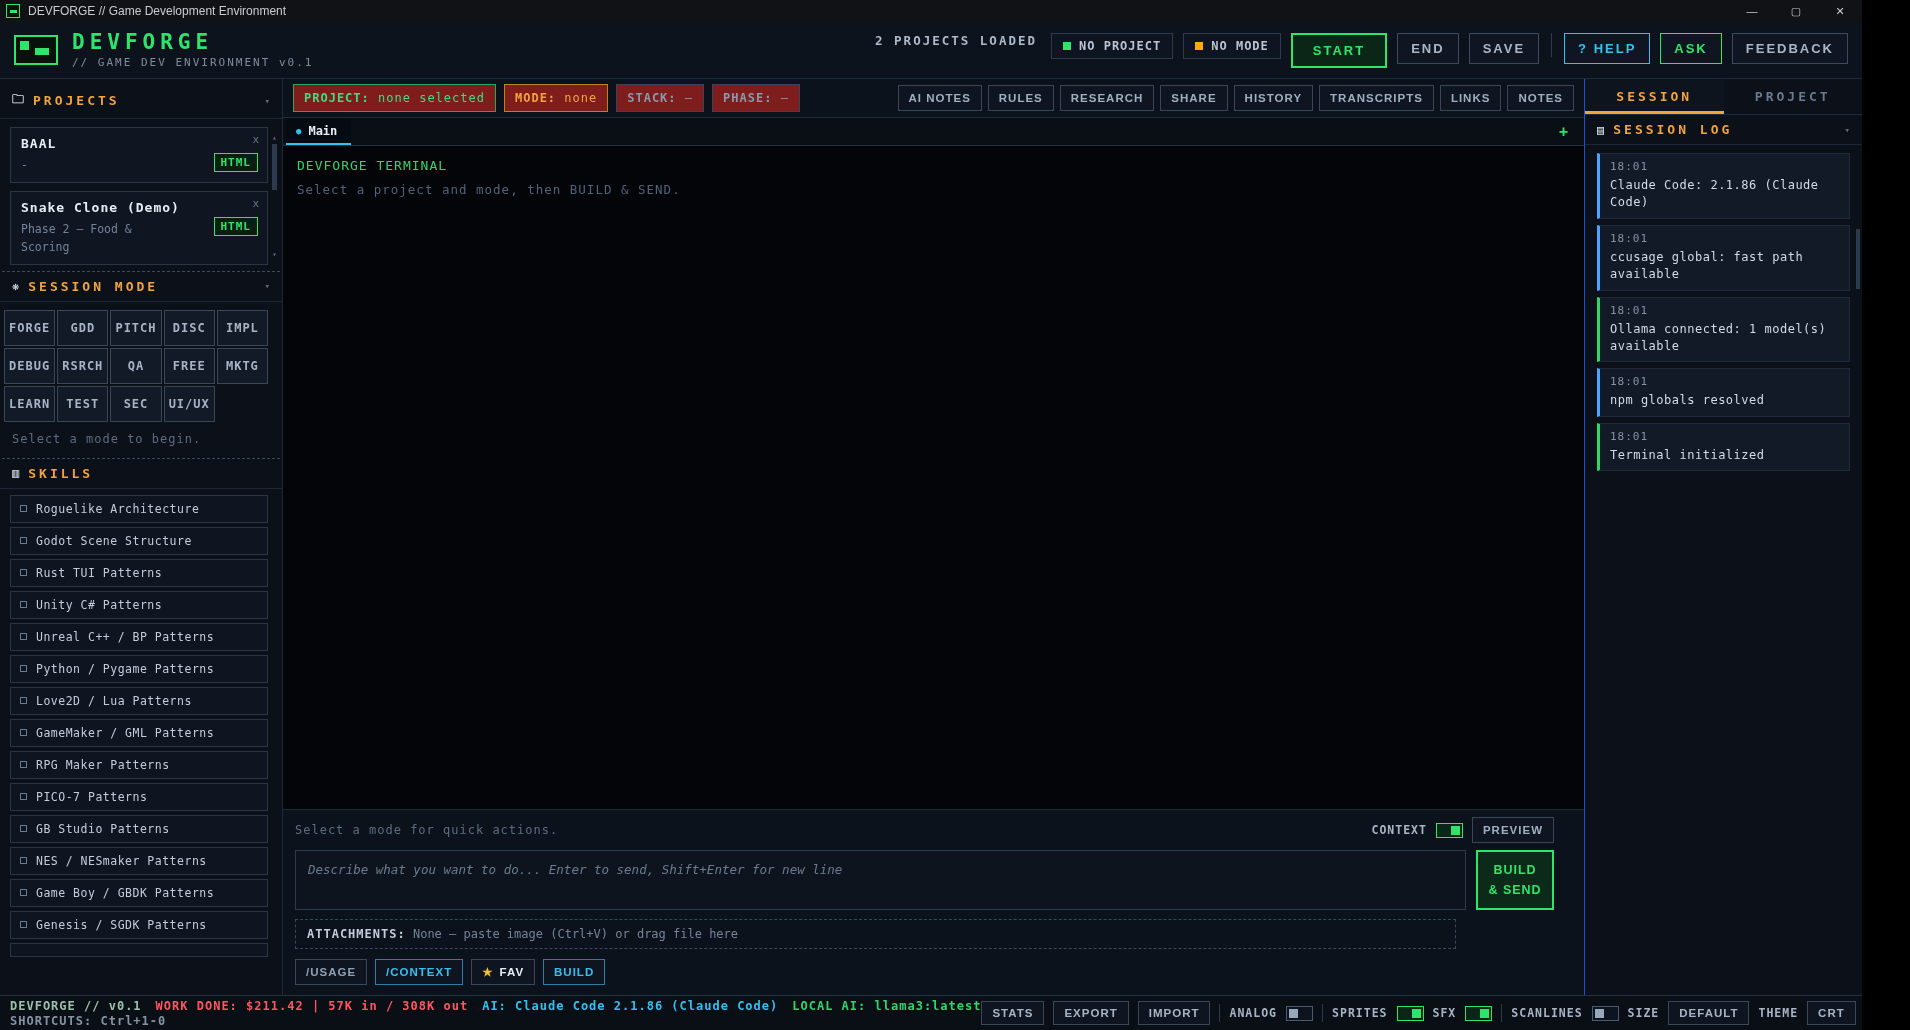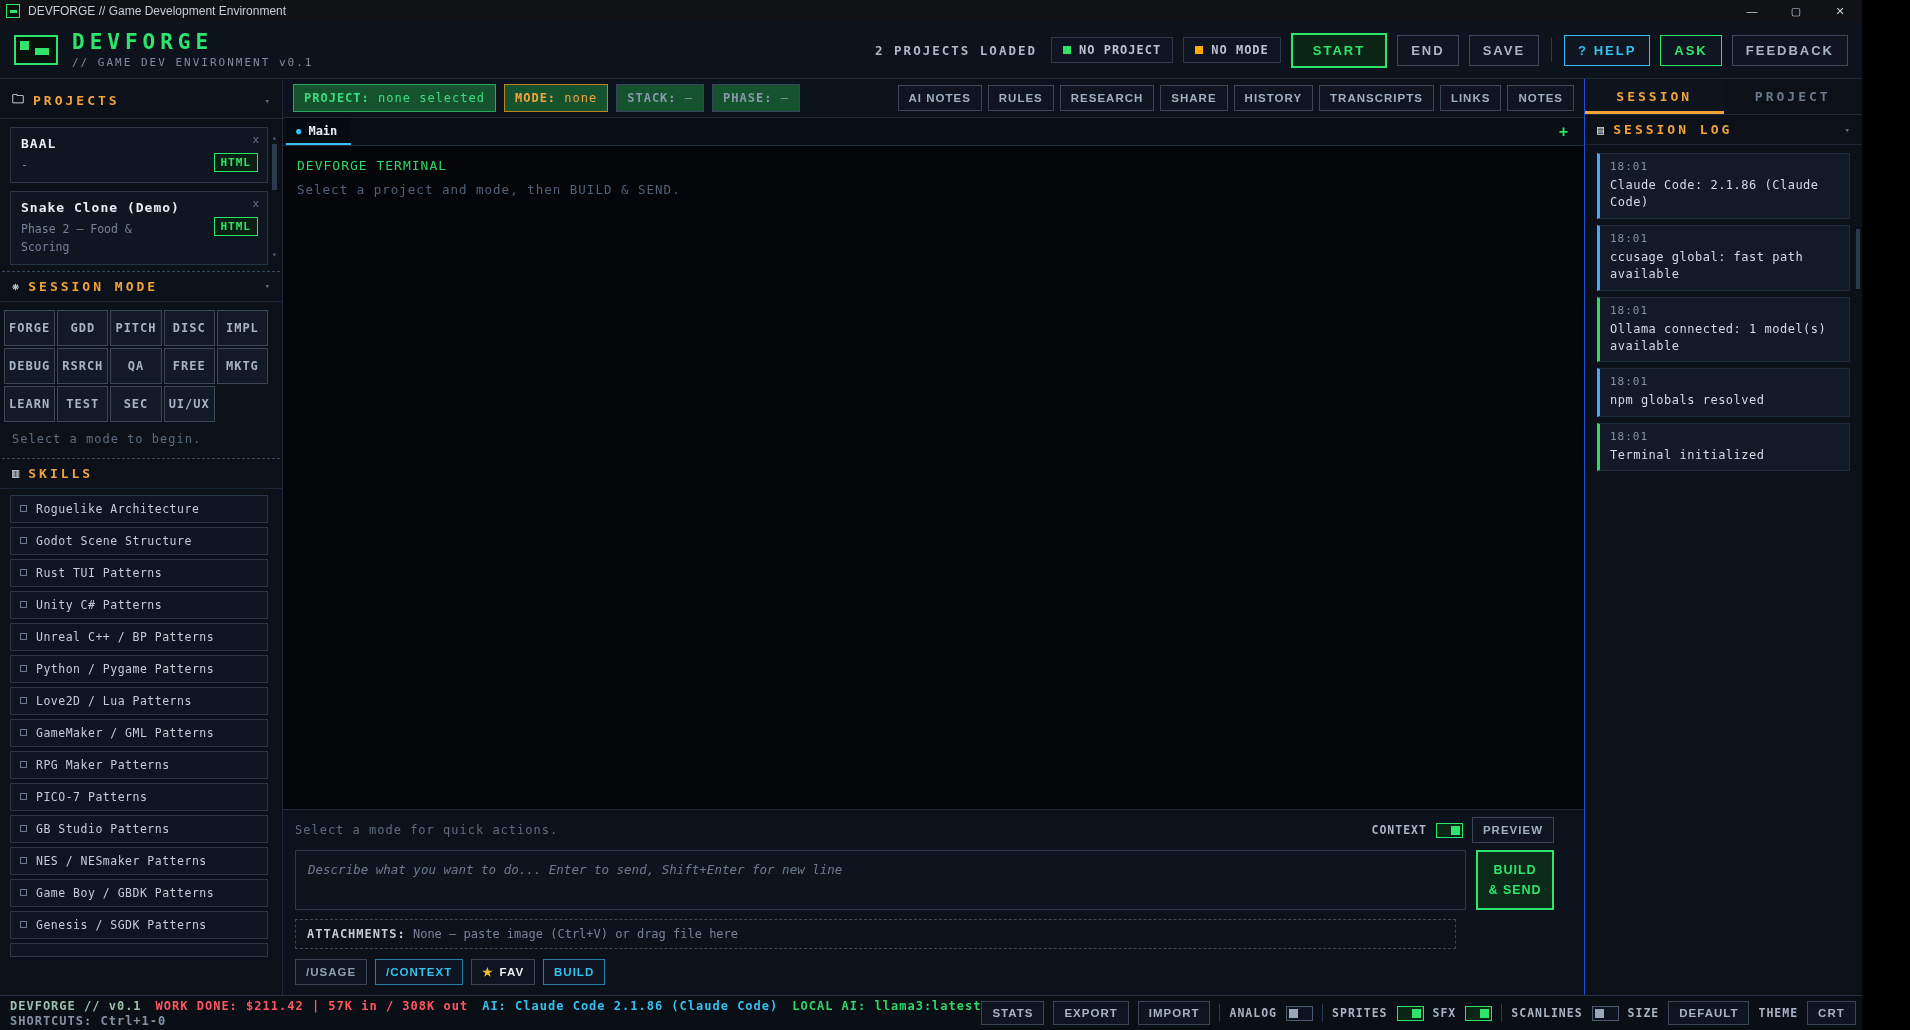--- a/index.html
+++ b/index.html
@@ -17,21 +17,21 @@
   .win-btn { width:44px; display:flex; align-items:center; justify-content:center; font-size:11px; color:#c9ccd2; }
 
   
   .header { height:57px; background:#0c131c; border-bottom:1px solid #1e2a3a; display:flex;
             align-items:center; padding:0 14px; flex:0 0 auto; }
   .logo-mark { width:44px; height:30px; border:2px solid #2ee56b; background:#07120c; position:relative; margin-right:14px; }
   .logo-mark::before { content:""; position:absolute; left:4px; top:4px; width:9px; height:9px; background:#2ee56b; }
   .logo-mark::after  { content:""; position:absolute; right:7px; top:11px; width:14px; height:7px; background:#2ee56b; }
   .app-name { color:#2ee56b; font-weight:bold; font-size:21px; letter-spacing:5px; line-height:1; }
   .app-sub  { color:#7f8b9c; font-size:11px; letter-spacing:2px; margin-top:3px; }
-  .header-right { margin-left:auto; display:flex; align-items:center; gap:10px; }
+  .header-right { margin-left:auto; display:flex; align-items:flex-start; gap:10px; }
   .loaded-text { color:#aeb9c9; font-weight:bold; font-size:12.5px; letter-spacing:2px; margin-right:4px; }
   .badge { border:1px solid #2c3a4e; background:#0e1520; padding:5px 11px; display:flex; gap:8px;
            align-items:center; font-weight:bold; font-size:12px; color:#b9c3d2; letter-spacing:1px; }
   .badge .dot { width:8px; height:8px; }
   .dot-green { background:#2ee56b; } .dot-orange { background:#ffaa00; }
   .btn { border:1px solid #3c4a5f; background:#0f1621; color:#aab6c6; font-weight:bold; font-size:13px;
          letter-spacing:2px; padding:7px 13px; cursor:default; }
   .btn.start { border:2px solid #2ee56b; color:#2ee56b; background:#0b2617; padding:8px 20px; }
   .btn.help  { border-color:#35c0f0; color:#35c0f0; }
   .btn.ask   { border-color:#2ee56b; color:#2ee56b; }
@@ -64,21 +64,21 @@
   .skill { margin-bottom:4px; border:1px solid #2a3648; background:#0f1520; padding:6px 9px; display:flex;
            gap:9px; align-items:center; font-size:11.5px; color:#c3cdd9; line-height:14px; letter-spacing:0.5px; }
   .skill .cb { width:7px; height:7px; border:1px solid #6b7a90; flex:0 0 auto; }
   .mini-scroll { position:absolute; right:3px; width:9px; display:flex; flex-direction:column; align-items:center;
                  color:#55657c; font-size:8px; }
   .mini-scroll .thumb { width:5px; background:#2c3a4e; margin:2px 0; }
 
   
   .main { flex:1; display:flex; flex-direction:column; background:#0b1019; min-width:0; }
   .main-toolbar { display:flex; align-items:center; gap:8px; padding:5px 10px; border-bottom:1px solid #1e2a3a; background:#0c121b; }
-  .chip { border:1px solid #36455a; background:#14532d; padding:6px 10px; font-size:12px; letter-spacing:1px; white-space:nowrap; }
+  .chip { border:1px solid #36455a; background:#7f1d1d; padding:6px 10px; font-size:12px; letter-spacing:1px; white-space:nowrap; }
   .chip .lab { font-weight:bold; }
   .chip-project { border-color:#2ea55f; } .chip-project .lab, .chip-project .val { color:#3fdd80; }
   .chip-mode { border-color:#b9831f; } .chip-mode .lab, .chip-mode .val { color:#f2a33c; }
   .chip-dim .lab, .chip-dim .val { color:#8a99ad; }
   .doc-btns { margin-left:auto; display:flex; gap:6px; }
   .doc-btn { border:1px solid #3a4759; color:#9fafc2; font-weight:bold; font-size:11.5px; letter-spacing:1px;
              padding:6px 10px; background:#0e1520; white-space:nowrap; }
   .tabbar { display:flex; align-items:stretch; background:#0a0f16; border-bottom:1px solid #223044; height:28px; }
   .tab { display:flex; align-items:center; gap:7px; padding:0 14px 0 10px; background:#060b11;
          border-bottom:2px solid #35c0f0; color:#e8eef5; font-weight:bold; font-size:12px; margin-left:3px; }

